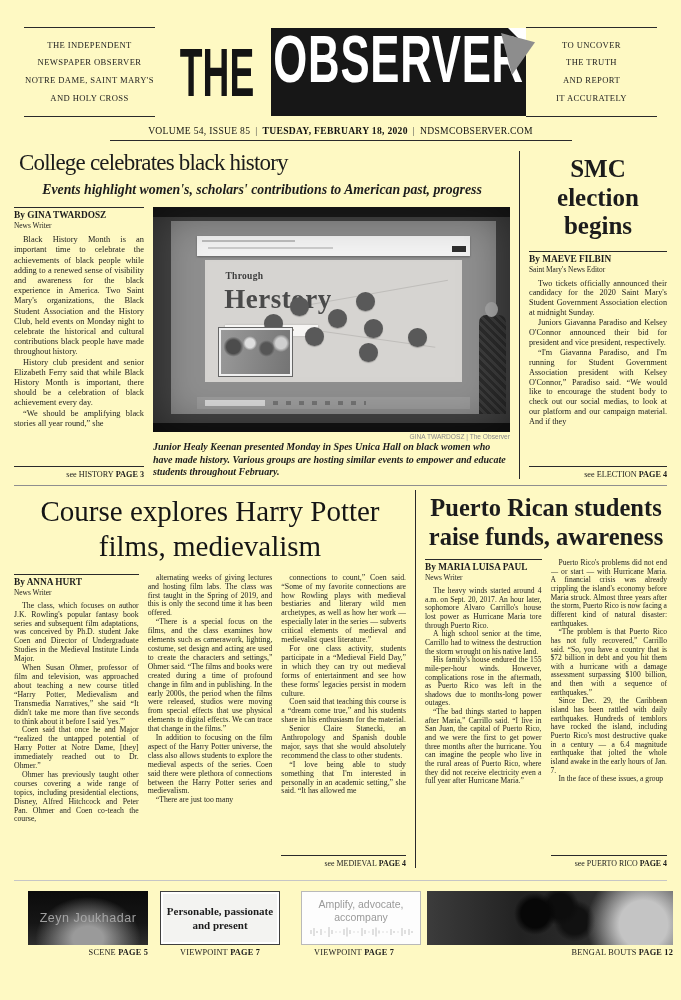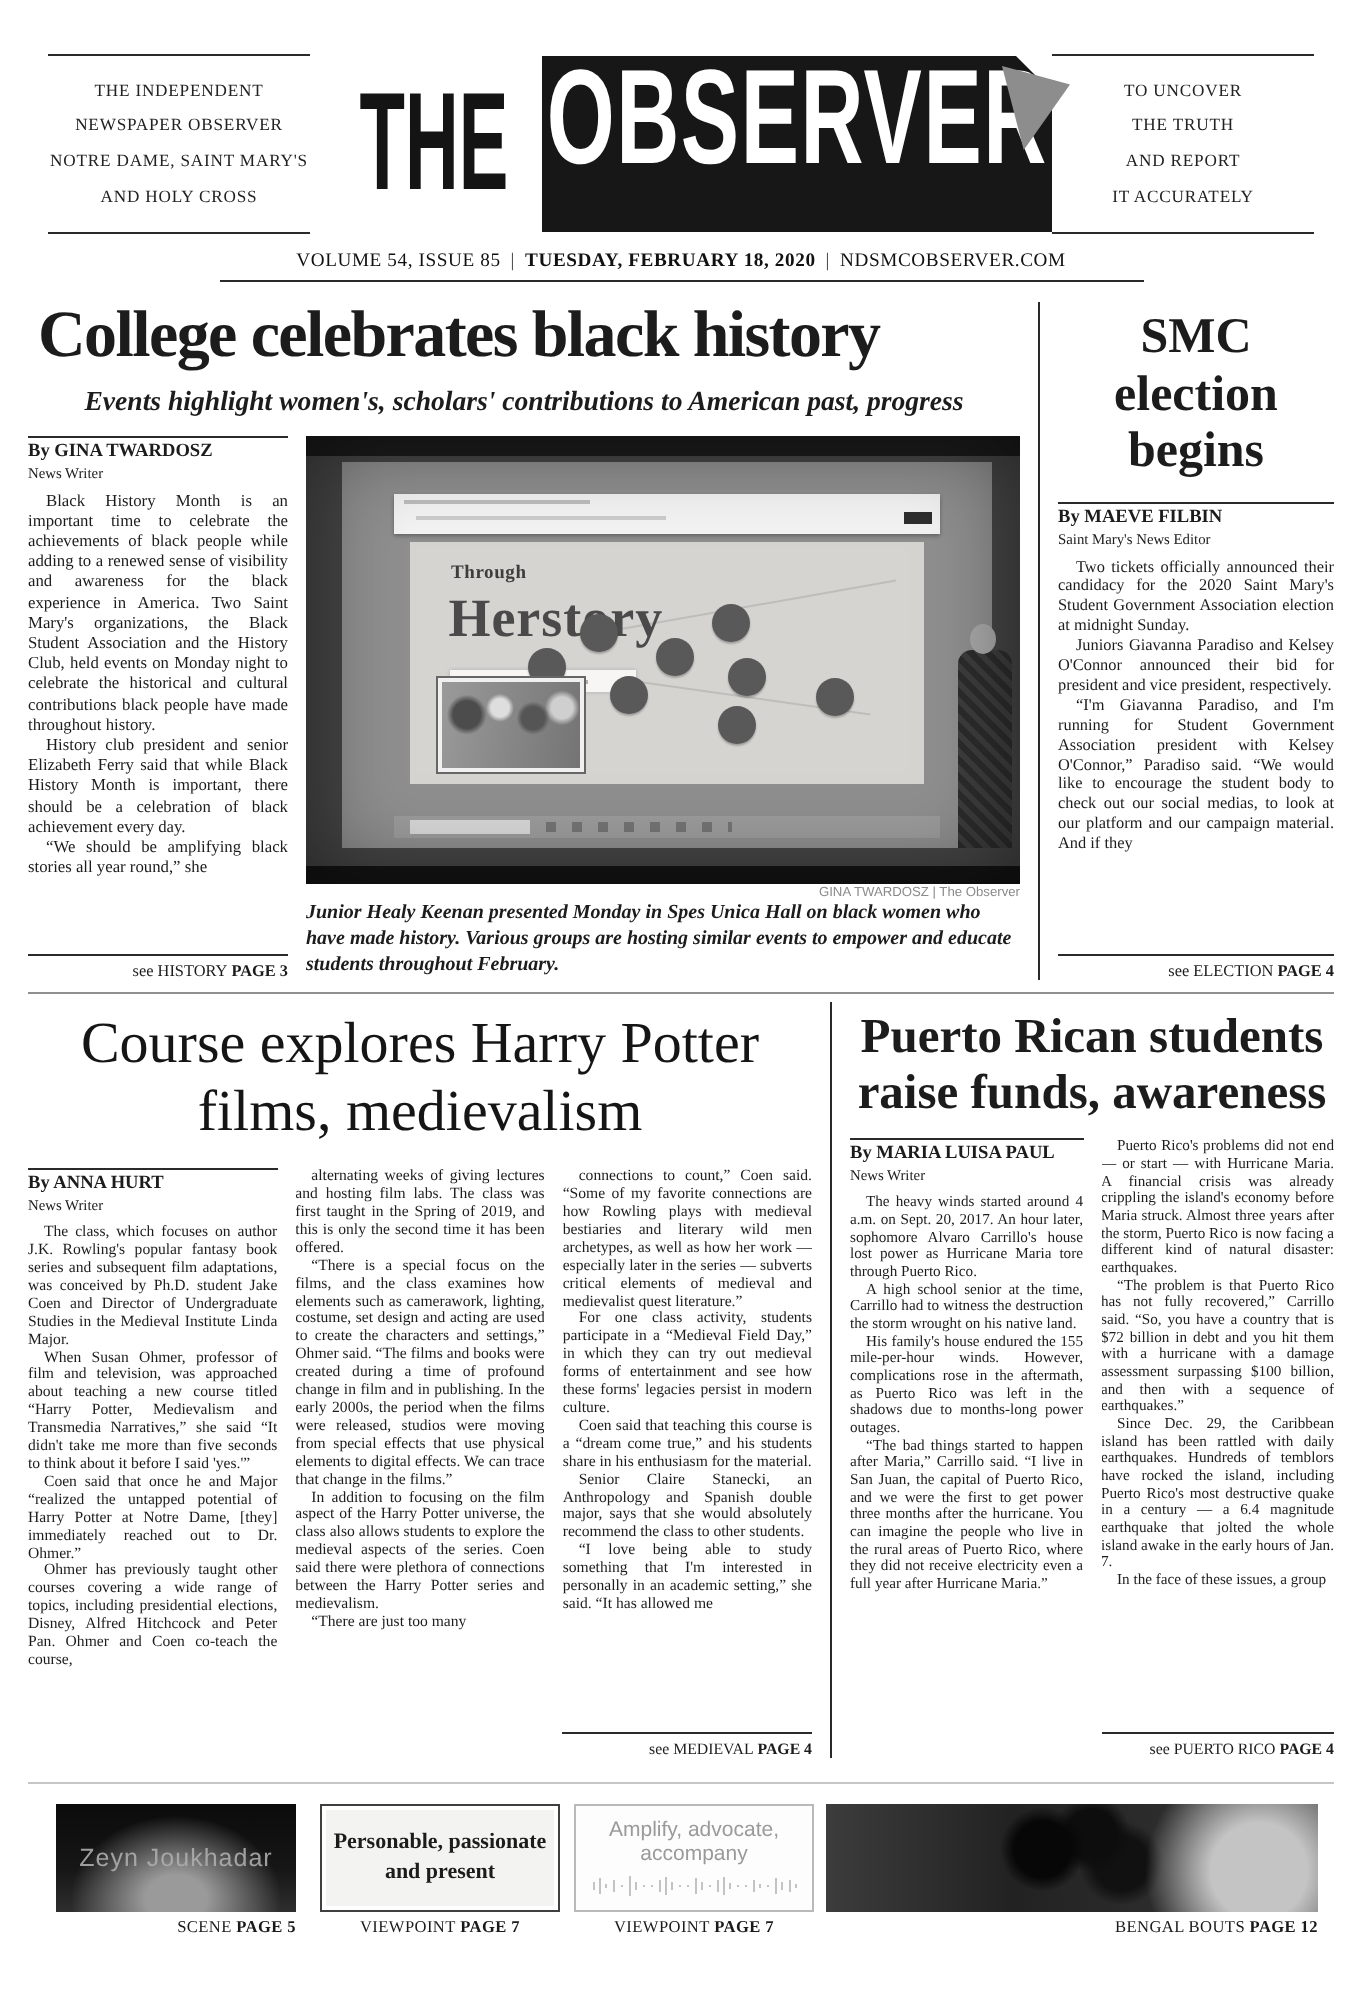--- a/index.html
+++ b/index.html
@@ -1,16 +1,16 @@
 <!DOCTYPE html>
 <html><head>
 <meta charset="utf-8">
 <style>
   html,body{margin:0;padding:0;background:#d9d9d9;}
-  .page{width:681px;height:1000px;background:#ffffff;margin:0 auto;overflow:hidden;
+  .page{width:681px;height:1000px;background:#fef9c3;margin:0 auto;overflow:hidden;
         font-family:"Liberation Serif",serif;color:#1c1c1c;position:relative;box-sizing:border-box;}
   
   .masthead{display:flex;align-items:center;justify-content:space-between;padding:28px 24px 0 24px;height:88px;}
   .tagline{width:132px;border-top:1px solid #2a2a2a;border-bottom:1px solid #2a2a2a;
            padding:9px 0;text-align:center;font-size:8.6px;letter-spacing:.4px;line-height:2.05;color:#222;}
   .logo{display:flex;align-items:center;height:88px;}
   .logo-the{display:inline-block;font-family:"Liberation Sans",sans-serif;font-weight:700;font-size:62px;
             line-height:88px;transform:scale(.6,1.12);transform-origin:center;letter-spacing:0;color:#141414;margin-right:-14px;}
   .logo-box{position:relative;background:#171717;width:255px;height:88px;display:flex;justify-content:center;margin-left:6px;}
   .logo-observer{font-family:"Liberation Sans",sans-serif;font-weight:700;font-size:56px;color:#fff;
@@ -26,21 +26,21 @@
   .byline-block{border-top:1px solid #2a2a2a;padding-top:2px;margin-bottom:5px;}
   .byline{font-weight:700;font-size:9.3px;}
   .role{font-size:7.4px;margin-top:1px;}
   .paras{flex:1 1 auto;min-height:0;overflow:hidden;}
   .para{margin:0;text-align:justify;text-indent:9px;font-size:8.4px;line-height:10.2px;}
   .jump{border-top:1px solid #2a2a2a;padding-top:3px;text-align:right;font-size:8.2px;margin-top:3px;}
   .jump b{font-weight:700;}
   
   .top{display:flex;margin:10px 14px 0 14px;}
   .top-main{width:506px;border-right:1px solid #2a2a2a;padding-right:9px;box-sizing:border-box;}
-  .main-head{font-size:33px;font-weight:700;letter-spacing:-.8px;margin:0 0 0 5px;line-height:1.05;}
+  .main-head{font-size:23px;font-weight:400;letter-spacing:-.8px;margin:0 0 0 5px;line-height:1.05;}
   .subhead{font-style:italic;font-weight:700;font-size:13.8px;text-align:center;margin:7px 0 9px;}
   .top-body{display:flex;gap:9px;height:272px;}
   .news-col{width:130px;display:flex;flex-direction:column;overflow:hidden;}
   .photo-block{flex:1;display:flex;flex-direction:column;margin:0;}
   .credit{font-size:6.6px;color:#8a8a8a;text-align:right;margin-top:1px;font-family:"Liberation Sans",sans-serif;}
   .caption{font-size:10px;font-weight:700;font-style:italic;line-height:1.28;margin-top:1px;}
   .smc-col{flex:1;padding-left:9px;display:flex;flex-direction:column;overflow:hidden;}
   .smc-head{font-size:25px;font-weight:700;text-align:center;line-height:1.14;margin:4px 0 10px;}
   .smc-col .para{font-size:8.2px;line-height:9.9px;}
   
@@ -99,21 +99,21 @@
   .timg,.tbox{width:120px;height:54px;box-sizing:border-box;}
   .scene-wrap{margin-left:14px;margin-right:12px;}
   .scene-img{background:radial-gradient(ellipse at 50% 88%, #9a9a9a 0 18%, rgba(0,0,0,0) 62%),linear-gradient(#0b0b0b,#161616 60%,#2e2e2e);
              display:flex;align-items:center;justify-content:center;}
   .scene-label{color:#adadad;font-family:"Liberation Sans",sans-serif;font-size:12.5px;letter-spacing:.5px;opacity:.9;}
   .vp1-wrap{margin-right:7px;}
   .vpbox{border:1px solid #3f3f3f;background:#f3f3f1;display:flex;align-items:center;justify-content:center;
          text-align:center;font-weight:700;font-size:11px;line-height:1.3;padding:4px;box-shadow:inset 0 0 0 2px #fff;}
   .vp2-wrap{margin-right:6px;}
   .wavebox{border:1px solid #b9b9b9;background:#fdfdfd;display:flex;flex-direction:column;align-items:center;justify-content:center;
-           color:#9a9a9a;font-family:"Liberation Sans",sans-serif;font-size:10.5px;line-height:1.2;text-align:center;padding:3px;}
+           color:#9a9a9a;font-family:"Liberation Sans",sans-serif;font-size:10.5px;line-height:1.2;text-align:center;padding:3px;margin-left:14px;}
   .wavebox .wv{margin-top:3px;}
   .bengal-img{width:246px;height:54px;
     background:
       radial-gradient(circle at 88% 62%, #c4c4c4 0 11%, rgba(196,196,196,0) 26%),
       radial-gradient(circle at 44% 42%, #070707 0 10%, transparent 15%),
       radial-gradient(circle at 54% 28%, #0d0d0d 0 9%, transparent 14%),
       radial-gradient(circle at 60% 55%, #111 0 9%, transparent 14%),
       linear-gradient(90deg,#3c3c3c,#222 38%,#2d2d2d 70%,#4a4a4a);}
   .tcaption{font-size:8.3px;margin-top:3px;letter-spacing:.2px;color:#1a1a1a;}
   .tcaption b{font-weight:700;}

